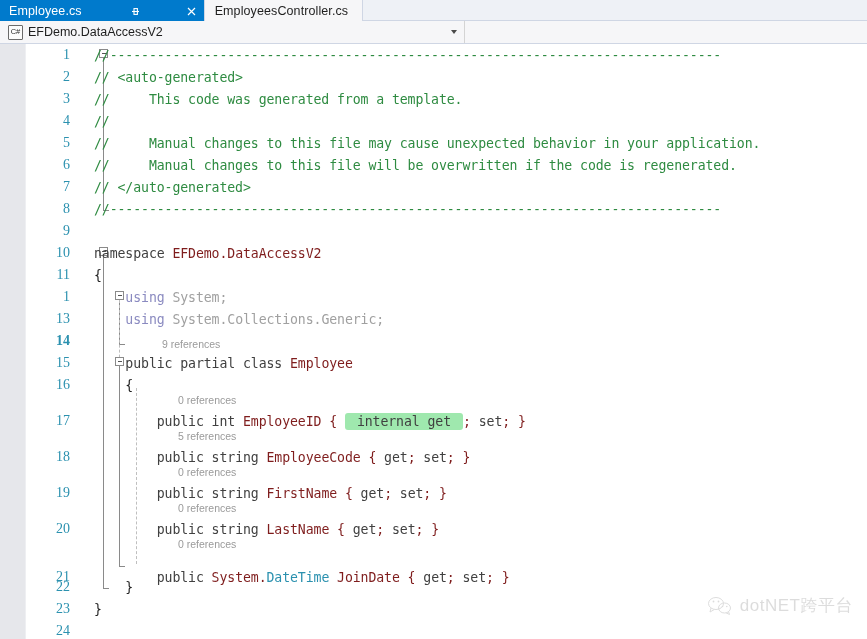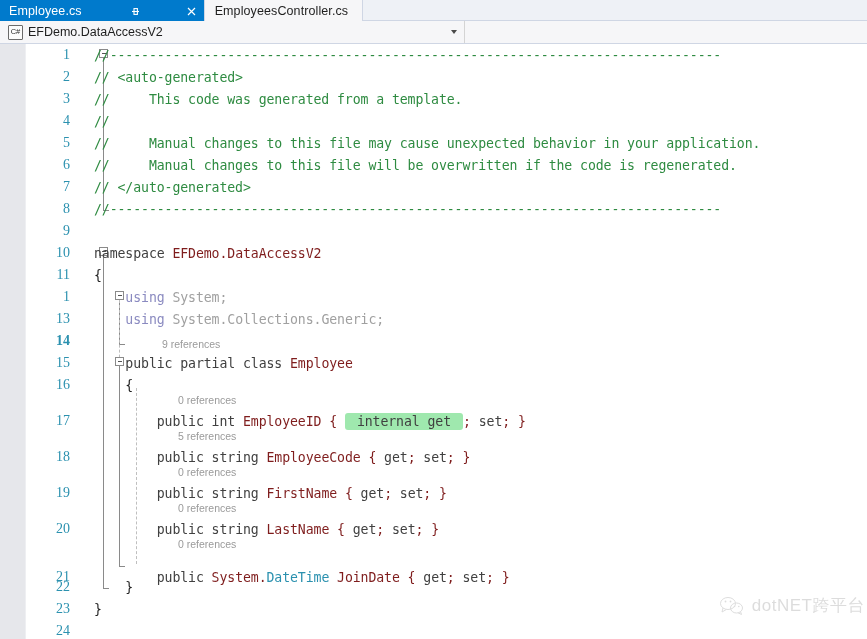--- a/index.html
+++ b/index.html
@@ -236,21 +236,21 @@
     font-family: "Liberation Sans", sans-serif;
     font-size: 10.5px;
     color: #9a9a9a;
     white-space: nowrap;
     user-select: none;
   }
 
   
   .watermark {
     position: absolute;
-    right: 2px;
+    right: 14px;
     bottom: 22px;
     display: flex;
     align-items: center;
     opacity: .30;
     user-select: none;
     pointer-events: none;
   }
   .wm-logo { width: 26px; height: 22px; margin-right: 7px; }
   .wm-logo svg { display: block; }
   .wm-text {

